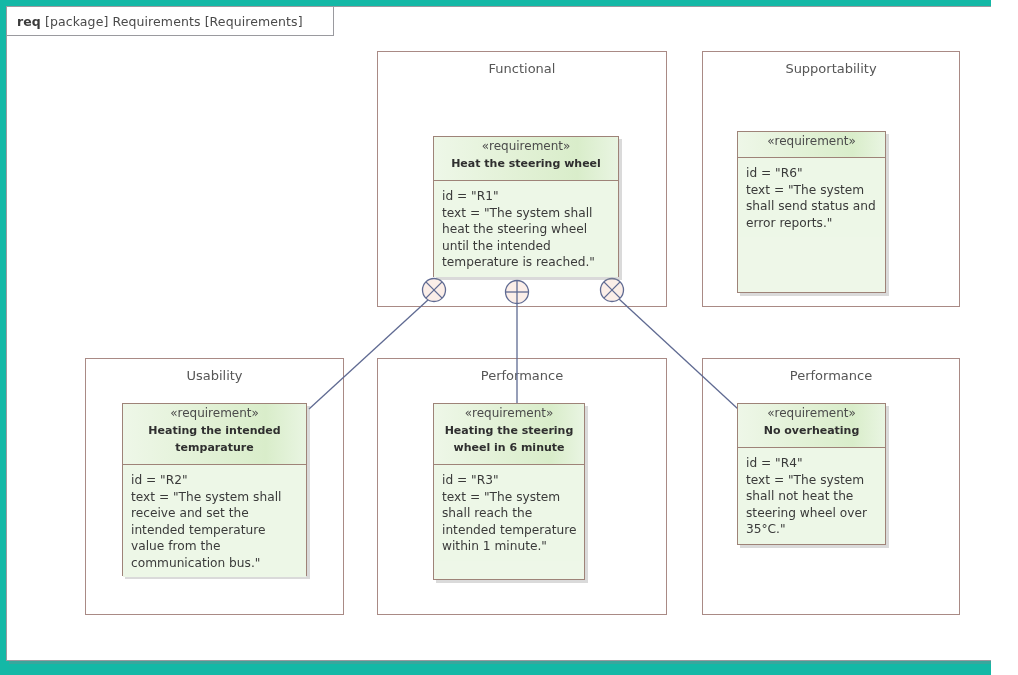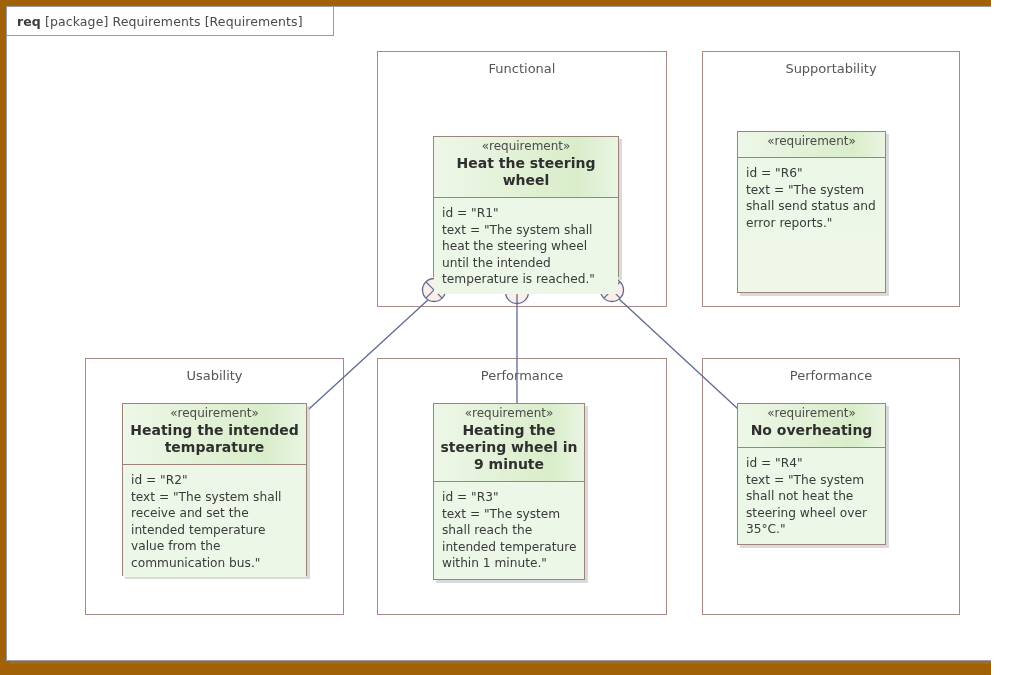--- a/index.html
+++ b/index.html
@@ -8,21 +8,21 @@
     background: #ffffff;
   }
   body {
     font-family: "DejaVu Sans", sans-serif;
     -webkit-font-smoothing: antialiased;
   }
   #canvas {
     position: relative;
     width: 991px;
     height: 675px;
-    background: #a16207;
+    background: #14b8a6;
     overflow: hidden;
   }
 
   
   .diagram-frame {
     position: absolute;
     left: 6px;
     top: 6px;
     width: 1000px;
     height: 655px;
@@ -98,21 +98,21 @@
     padding: 1px 6px 8px 6px;
     text-align: center;
     box-sizing: border-box;
   }
   .req-stereo {
     font-size: 12px;
     color: #4b4b4b;
     line-height: 16px;
   }
   .req-name {
-    font-size: 14px;
+    font-size: 11px;
     font-weight: bold;
     color: #2f2f2f;
     line-height: 17px;
     margin-top: 1px;
   }
   .req-body {
     padding: 7px 7px 6px 8px;
     background: #edf7e7;
     box-sizing: border-box;
   }
@@ -236,21 +236,21 @@
     </div>
     <div class="req-body">
       <div class="req-line">id = "R2"</div>
       <div class="req-line">text = "The system shall receive and set the intended temperature value from the communication bus."</div>
     </div>
   </div>
 
   <div class="req" style="left:433px; top:403px; width:152px; height:177px;">
     <div class="req-head">
       <div class="req-stereo">«requirement»</div>
-      <div class="req-name">Heating the steering wheel in 9 minute</div>
+      <div class="req-name">Heating the steering wheel in 6 minute</div>
     </div>
     <div class="req-body">
       <div class="req-line">id = "R3"</div>
       <div class="req-line">text = "The system shall reach the intended temperature within 1 minute."</div>
     </div>
   </div>
 
   <div class="req" style="left:737px; top:403px; width:149px; height:142px;">
     <div class="req-head">
       <div class="req-stereo">«requirement»</div>

